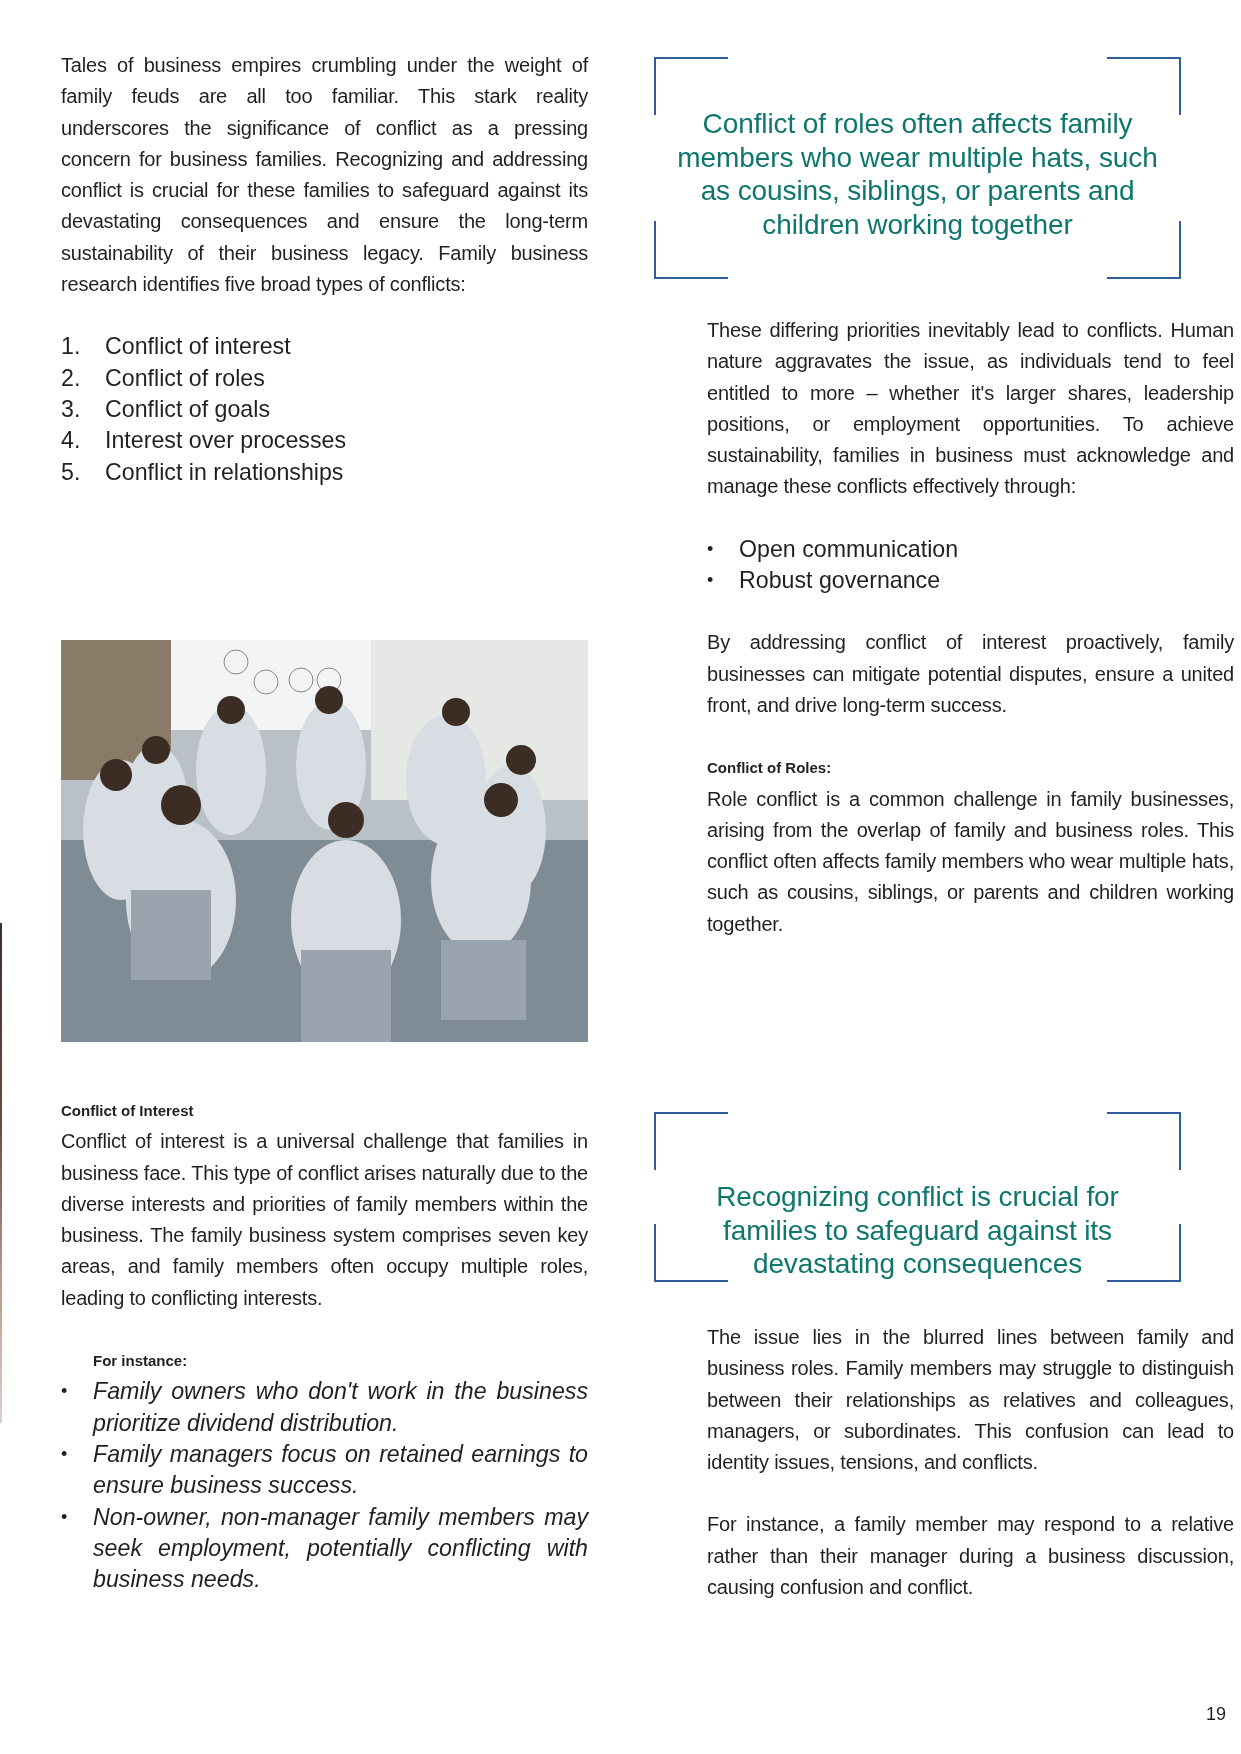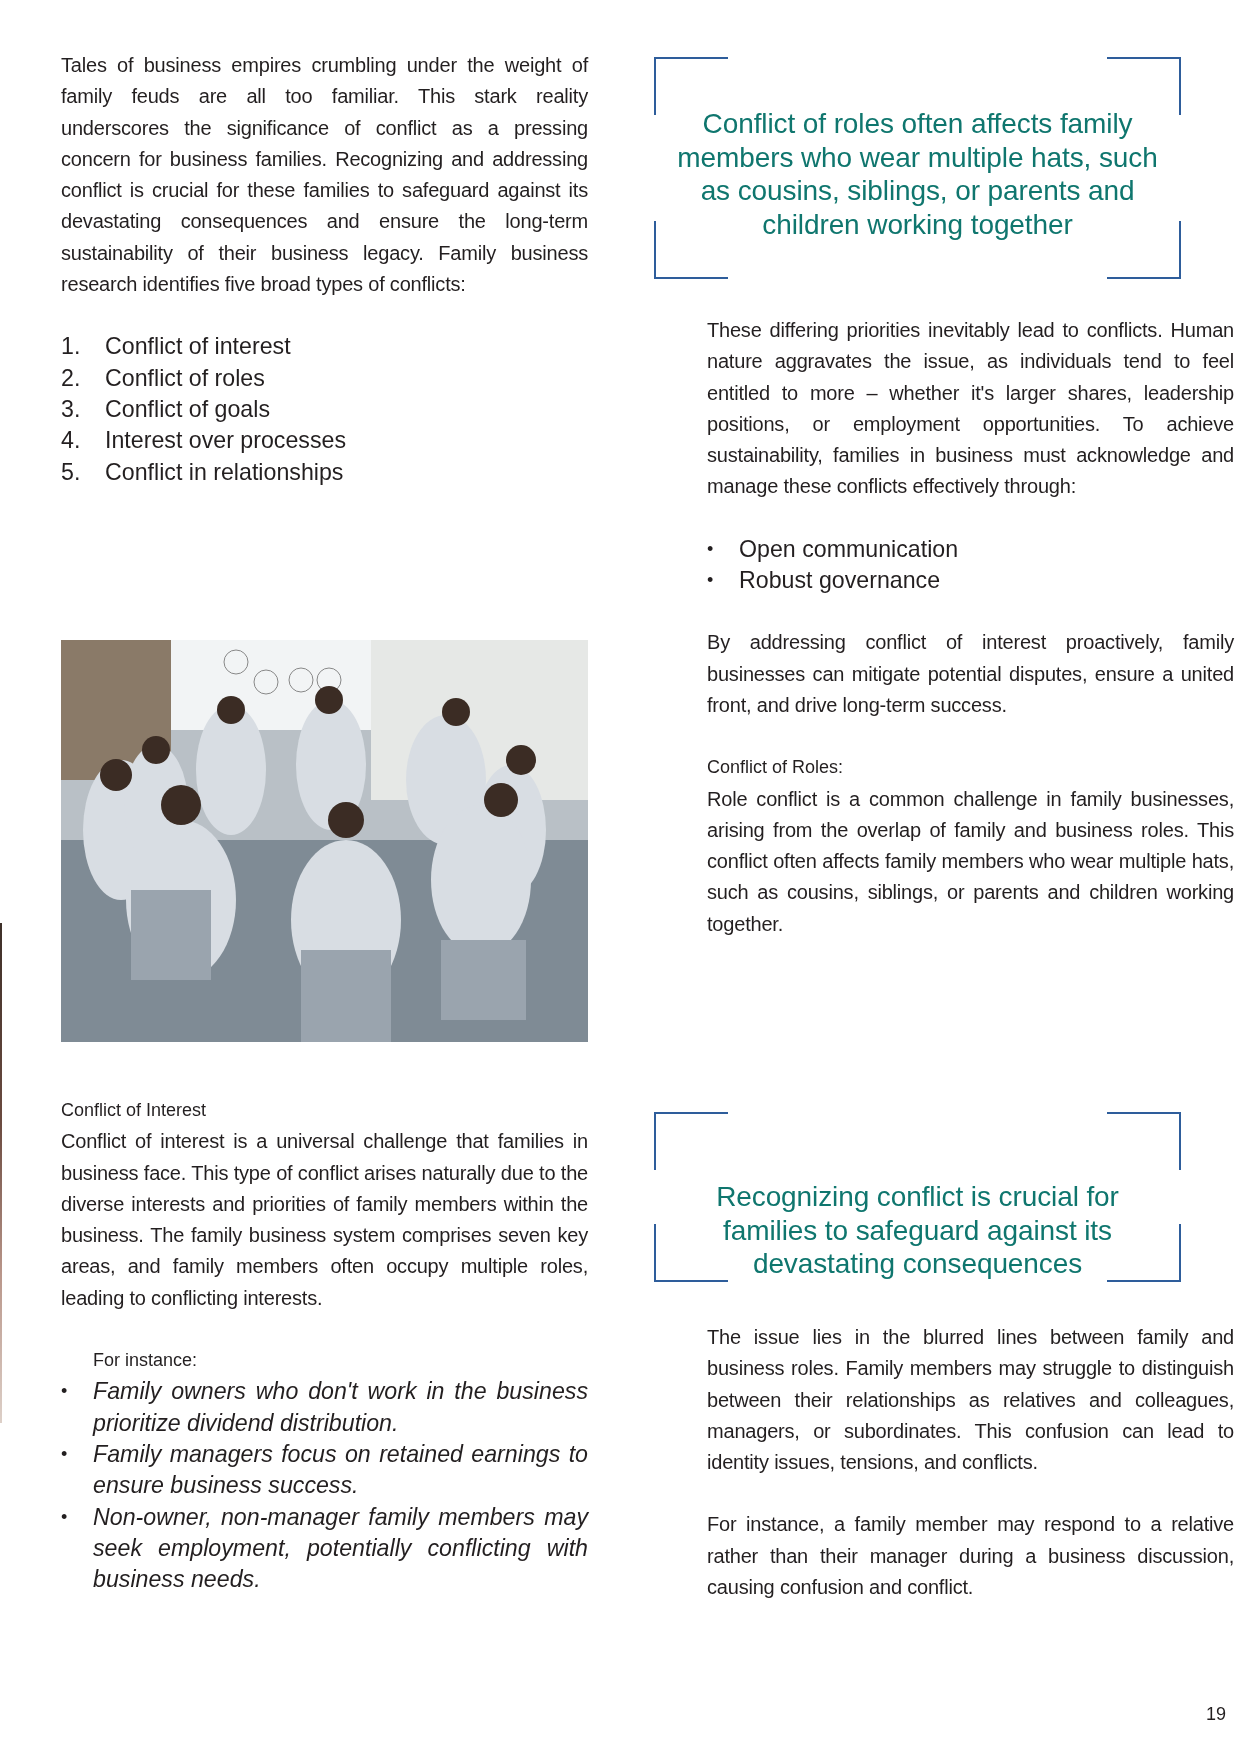--- a/index.html
+++ b/index.html
@@ -12,21 +12,21 @@
     .col-right { left: 686px; width: 527px; margin-left: 21px; }
     p.body { margin: 0; font-size: 20px; line-height: 31.3px; text-align: justify;
       text-align-last: left; letter-spacing: -0.2px; }
     .numlist { list-style: none; margin: 0; padding: 0; font-size: 23.2px; line-height: 31.3px; }
     .numlist li { display: flex; }
     .numlist .num { width: 44px; flex: none; }
     .bullets { list-style: none; margin: 0; padding: 0; font-size: 23.2px; line-height: 31.3px; }
     .bullets li { display: flex; }
     .bullets .dot { width: 32px; flex: none; font-size: 18px; }
     .bullets .txt { flex: 1; text-align: justify; text-align-last: left; font-style: italic; }
-    .subhead { font-weight: normal; font-size: 18px; line-height: 31.3px; margin: 0; }
+    .subhead { font-weight: bold; font-size: 15px; line-height: 31.3px; margin: 0; }
     .photo { position: absolute; left: 61px; top: 640px; width: 527px; height: 402px; overflow: hidden;
       background: linear-gradient(180deg, #dfe3e6 0%, #c9ced3 35%, #8e99a3 70%, #6f7c87 100%); }
     .quote { position: absolute; left: 654px; width: 527px; }
     .quote .c { position: absolute; width: 72px; height: 56px; border-color: #2e5d9b; border-style: solid; border-width: 0; }
     .quote .tl { left: 0; top: 0; border-top-width: 2px; border-left-width: 2px; }
     .quote .tr { right: 0; top: 0; border-top-width: 2px; border-right-width: 2px; }
     .quote .bl { left: 0; bottom: 0; border-bottom-width: 2px; border-left-width: 2px; }
     .quote .br { right: 0; bottom: 0; border-bottom-width: 2px; border-right-width: 2px; }
     .quote .qtext { position: absolute; left: 20px; right: 20px; color: #0f766e; font-size: 28px;
       line-height: 33.5px; text-align: center; letter-spacing: -0.1px; margin-top: 23px; }

